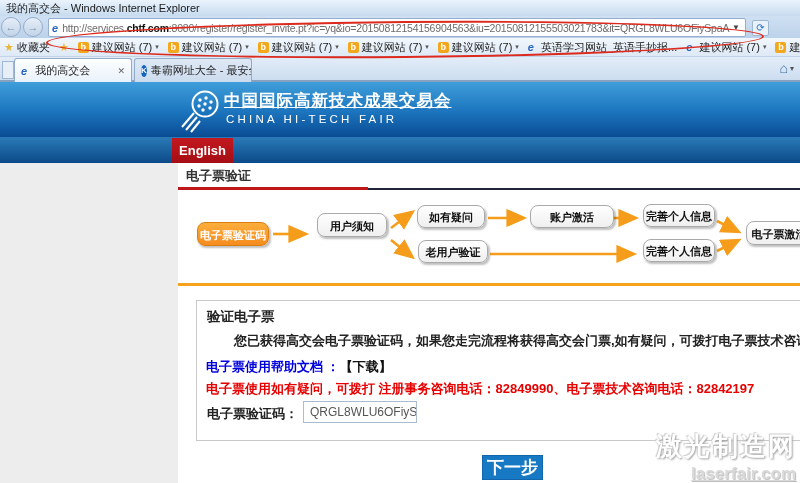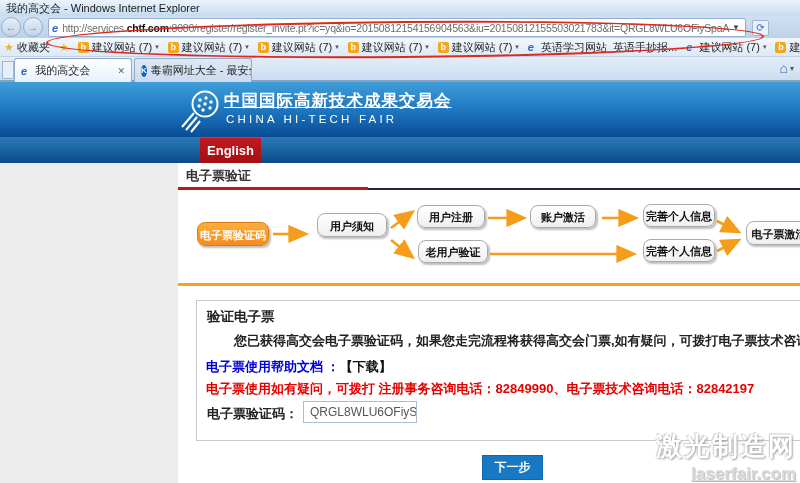--- a/index.html
+++ b/index.html
@@ -66,21 +66,21 @@
   
   .hdr-band { position:absolute; left:0; top:82px; width:800px; height:55px;
     background:linear-gradient(180deg,#3f9eda 0%,#1b74bd 55%,#0a4c94 100%); }
   .logo { position:absolute; left:179px; top:87px; }
   .site-cn { position:absolute; left:224px; top:90px; color:#fff; font-size:16.5px;
     font-weight:bold; letter-spacing:1px;text-decoration:underline; }
   .site-en { position:absolute; left:226px; top:113px; color:#fff; font-size:11.5px;
     letter-spacing:3.2px; }
   .english-bar { position:absolute; left:0; top:137px; width:800px; height:26px;
     background:linear-gradient(180deg,#2b7ab8,#0b4a88); }
-  .english-btn { position:absolute; left:200px; top:138px; width:61px; height:25px;
+  .english-btn { position:absolute; left:172px; top:138px; width:61px; height:25px;
     background:linear-gradient(180deg,#c2191f,#a50d14); color:#fff; font-size:13px;
     font-weight:bold; text-align:center; line-height:25px; }
 
   .left-gutter { position:absolute; left:0; top:163px; width:178px; height:320px;
     background:#ededed; }
   .content-bg { position:absolute; left:178px; top:163px; width:622px; height:320px;
     background:#fff; }
   .section-title { position:absolute; left:186px; top:167px; font-size:13px;
     font-weight:bold; color:#333;text-align:center; }
   .title-rule-dark { position:absolute; left:178px; top:188px; width:622px; height:2px;
@@ -109,21 +109,21 @@
     color:#0000dd; white-space:nowrap; }
   .helpline b { color:#111; }
   .hotline { position:absolute; left:9px; top:79px; font-size:13px; font-weight:bold;
     color:#e60000; white-space:nowrap; }
   .code-label { position:absolute; left:0px; top:104px; width:101px; text-align:right;
     font-size:13px; font-weight:bold; color:#222; }
   .code-input { position:absolute; left:106px; top:100px; width:114px; height:22px;
     border:1px solid #a9bcd0; font-size:12px; color:#555; padding-left:6px;
     font-family:"Liberation Sans", sans-serif; }
   .next-btn { position:absolute; left:482px; top:455px; width:61px; height:25px;
-    background:#1779c4; border:1px solid #1166ad; color:#fff; font-size:12px;
+    background:#1779c4; border:1px solid #1166ad; color:#fff; font-size:17px;
     font-weight:bold; text-align:center; line-height:23px; }
 
   .watermark { position:absolute; right:4px; top:429px; text-align:right; z-index:60;
     pointer-events:none; }
   .wm1 { font-size:26px; font-weight:bold; letter-spacing:2px; color:#ffffff;
     text-shadow:1px 1px 2px #9f9f9f, -1px -1px 1px #cfcfcf; }
   .wm2 { font-size:17px; font-weight:bold; color:#d9d9d9;
     text-shadow:1px 1px 1px #bdbdbd;text-decoration:underline; }
 </style>
 </head>
@@ -266,23 +266,23 @@
       <line x1="310" y1="28" x2="344" y2="28" marker-end="url(#ah)"></line>
       <line x1="424" y1="28" x2="456" y2="28" marker-end="url(#ah)"></line>
       <line x1="312" y1="64" x2="454" y2="64" marker-end="url(#ah)"></line>
       <line x1="539" y1="31" x2="559" y2="41" marker-end="url(#ah)"></line>
       <line x1="539" y1="61" x2="559" y2="51" marker-end="url(#ah)"></line>
     </g>
   </svg>
 
   <div class="fb orange" style="left:197px; top:222px; width:72px; height:24px; line-height:24px;">电子票验证码</div>
   <div class="fb white" style="left:317px; top:213px; width:70px; height:24px; line-height:24px;">用户须知</div>
-  <div class="fb white" style="left:417px; top:205px; width:68px; height:23px; line-height:23px;">用户注册</div>
+  <div class="fb white" style="left:417px; top:205px; width:68px; height:23px; line-height:23px;">如有疑问</div>
   <div class="fb white" style="left:418px; top:240px; width:70px; height:23px; line-height:23px;">老用户验证</div>
-  <div class="fb white" style="left:530px; top:205px; width:66px; height:23px; line-height:23px;">账户激活</div>
+  <div class="fb white" style="left:530px; top:205px; width:84px; height:23px; line-height:23px;">账户激活</div>
   <div class="fb white" style="left:643px; top:204px; width:72px; height:23px; line-height:23px;">完善个人信息</div>
   <div class="fb white" style="left:643px; top:239px; width:72px; height:23px; line-height:23px;">完善个人信息</div>
   <div class="fb white" style="left:746px; top:221px; width:66px; height:24px; line-height:24px;">电子票激活</div>
 
   <div class="orange-rule"></div>
 
   <div class="panel">
     <div class="panel-h">验证电子票</div>
     <div class="intro">您已获得高交会电子票验证码，如果您走完流程将获得高交会门票,如有疑问，可拨打电子票技术咨询电话咨询。</div>
     <div class="helpline"><span>电子票使用帮助文档 ：</span><b>【下载】</b></div>

